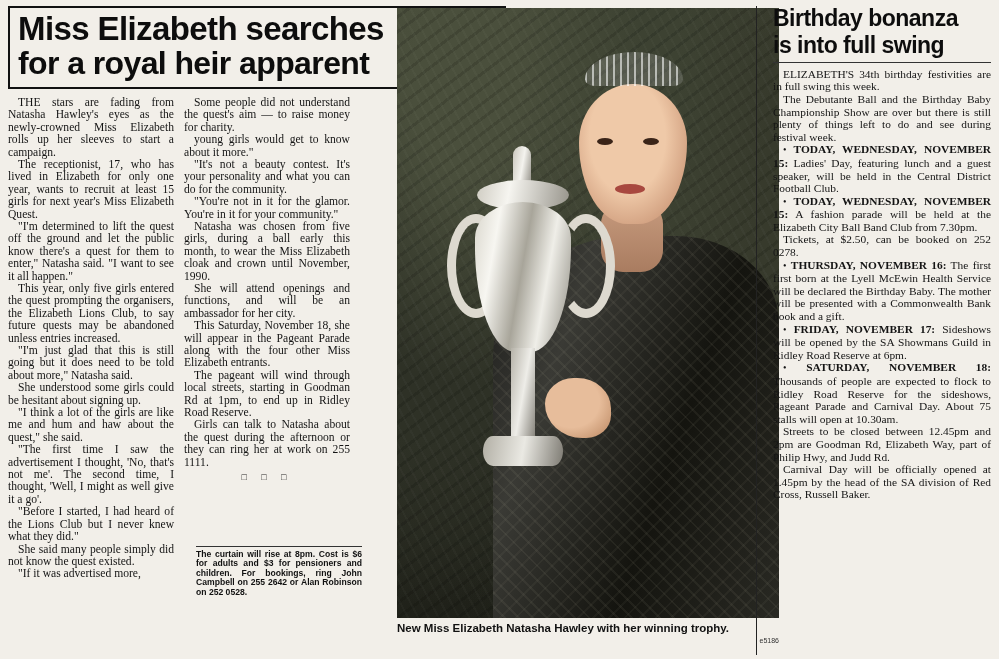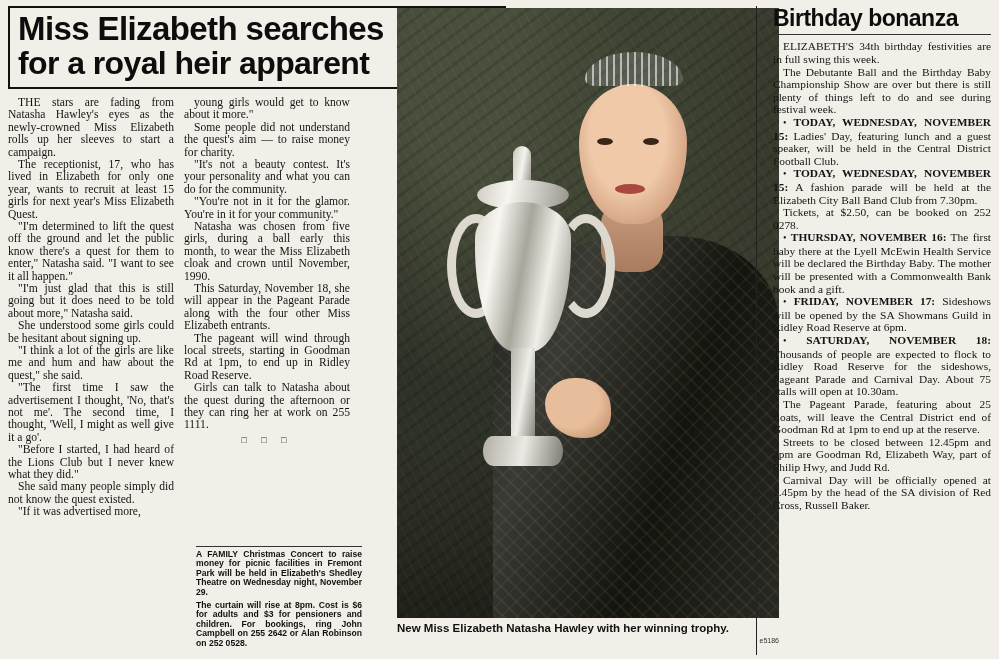--- a/index.html
+++ b/index.html
@@ -343,43 +343,44 @@
     <div class="headline-box">
       <div class="hl">Miss Elizabeth searches</div>
       <div class="hl l2">for a royal heir apparent</div>
     </div>
 
     <div class="cols">
       <div class="col">
         <p class="body first">THE stars are fading from Natasha Hawley's eyes as the newly-crowned Miss Elizabeth rolls up her sleeves to start a campaign.</p>
         <p class="body">The receptionist, 17, who has lived in Elizabeth for only one year, wants to recruit at least 15 girls for next year's Miss Elizabeth Quest.</p>
         <p class="body">"I'm determined to lift the quest off the ground and let the public know there's a quest for them to enter," Natasha said. "I want to see it all happen."</p>
+        <p class="body">This year, only five girls entered the quest prompting the organisers, the Elizabeth Lions Club, to say future quests may be abandoned unless entries increased.</p>
         <p class="body">"I'm just glad that this is still going but it does need to be told about more," Natasha said.</p>
         <p class="body">She understood some girls could be hesitant about signing up.</p>
         <p class="body">"I think a lot of the girls are like me and hum and haw about the quest," she said.</p>
         <p class="body">"The first time I saw the advertisement I thought, 'No, that's not me'. The second time, I thought, 'Well, I might as well give it a go'.</p>
         <p class="body">"Before I started, I had heard of the Lions Club but I never knew what they did."</p>
         <p class="body">She said many people simply did not know the quest existed.</p>
         <p class="body">"If it was advertised more,</p>
       </div>
       <div class="col">
+        <p class="body">Some people did not understand the quest's aim — to raise money for charity.</p>
         <p class="body">young girls would get to know about it more."</p>
-        <p class="body">Some people did not understand the quest's aim — to raise money for charity.</p>
         <p class="body">"It's not a beauty contest. It's your personality and what you can do for the community.</p>
         <p class="body">"You're not in it for the glamor. You're in it for your community."</p>
         <p class="body">Natasha was chosen from five girls, during a ball early this month, to wear the Miss Elizabeth cloak and crown until November, 1990.</p>
+        <p class="body">She will attend openings and functions, and will be an ambassador for her city.</p>
         <p class="body">This Saturday, November 18, she will appear in the Pageant Parade along with the four other Miss Elizabeth entrants.</p>
         <p class="body">The pageant will wind through local streets, starting in Goodman Rd at 1pm, to end up in Ridley Road Reserve.</p>
         <p class="body">Girls can talk to Natasha about the quest during the afternoon or they can ring her at work on 255 1111.</p>
         <div class="end-marks">□ □ □</div>
       </div>
     </div>
 
     <div class="notice">
-      <p>A FAMILY Christmas Concert to raise money for picnic facilities in Fremont Park will be held in Elizabeth's Shedley Theatre on Wednesday night, November 29.</p>
       <p>The curtain will rise at 8pm. Cost is $6 for adults and $3 for pensioners and children. For bookings, ring John Campbell on 255 2642 or Alan Robinson on 252 0528.</p>
     </div>
 
     <div class="photo-wrap">
       <div class="photo">
         <div class="bg-foliage"></div>
         <div class="leaves"></div>
         <div class="figure">
           <div class="hair"></div>
           <div class="dress">
@@ -404,20 +405,21 @@
         </div>
       </div>
       <div class="photo-caption">New Miss Elizabeth Natasha Hawley with her winning trophy.</div>
       <div class="photo-credit">e5186</div>
     </div>
 
   </div>
 
   <div class="right-pane">
     <div class="r-headline">Birthday bonanza</div>
+    <div class="r-headline">is into full swing</div>
     <div class="rule"></div>
 
     <div class="r-body">
       <p>ELIZABETH'S 34th birthday festivities are in full swing this week.</p>
       <p>The Debutante Ball and the Birthday Baby Championship Show are over but there is still plenty of things left to do and see during festival week.</p>
 
       <p class="r-item">
         <span class="bullet">•</span>
         <span class="lead">TODAY, WEDNESDAY, NOVEMBER 15:</span>
         <span>Ladies' Day, featuring lunch and a guest speaker, will be held in the Central District Football Club.</span>
@@ -426,36 +428,33 @@
         <span class="bullet">•</span>
         <span class="lead">TODAY, WEDNESDAY, NOVEMBER 15:</span>
         <span>A fashion parade will be held at the Elizabeth City Ball Band Club from 7.30pm.</span>
       </p>
       <p class="r-item">
         <span>Tickets, at $2.50, can be booked on 252 0278.</span>
       </p>
       <p class="r-item">
         <span class="bullet">•</span>
         <span class="lead">THURSDAY, NOVEMBER 16:</span>
-        <span>The first baby there at the Lyell McEwin Health Service will be declared the Birthday Baby. The mother will be presented with a Commonwealth Bank book and a gift.</span>
+        <span>The first first born at the Lyell McEwin Health Service will be declared the Birthday Baby. The mother will be presented with a Commonwealth Bank book and a gift.</span>
       </p>
       <p class="r-item">
         <span class="bullet">•</span>
         <span class="lead">FRIDAY, NOVEMBER 17:</span>
         <span>Sideshows will be opened by the SA Showmans Guild in Ridley Road Reserve at 6pm.</span>
       </p>
       <p class="r-item">
         <span class="bullet">•</span>
         <span class="lead">SATURDAY, NOVEMBER 18:</span>
         <span>Thousands of people are expected to flock to Ridley Road Reserve for the sideshows, Pageant Parade and Carnival Day. About 75 stalls will open at 10.30am.</span>
       </p>
       <p class="r-item">
-        <span>The Pageant Parade, featuring about 25 floats, will leave the Central District end of Goodman Rd at 1pm to end up at the reserve.</span>
-      </p>
-      <p class="r-item">
         <span>Streets to be closed between 12.45pm and 2pm are Goodman Rd, Elizabeth Way, part of Philip Hwy, and Judd Rd.</span>
       </p>
       <p class="r-item">
         <span>Carnival Day will be officially opened at 1.45pm by the head of the SA division of Red Cross, Russell Baker.</span>
       </p>
     </div>
   </div>
 
 </div>
 

